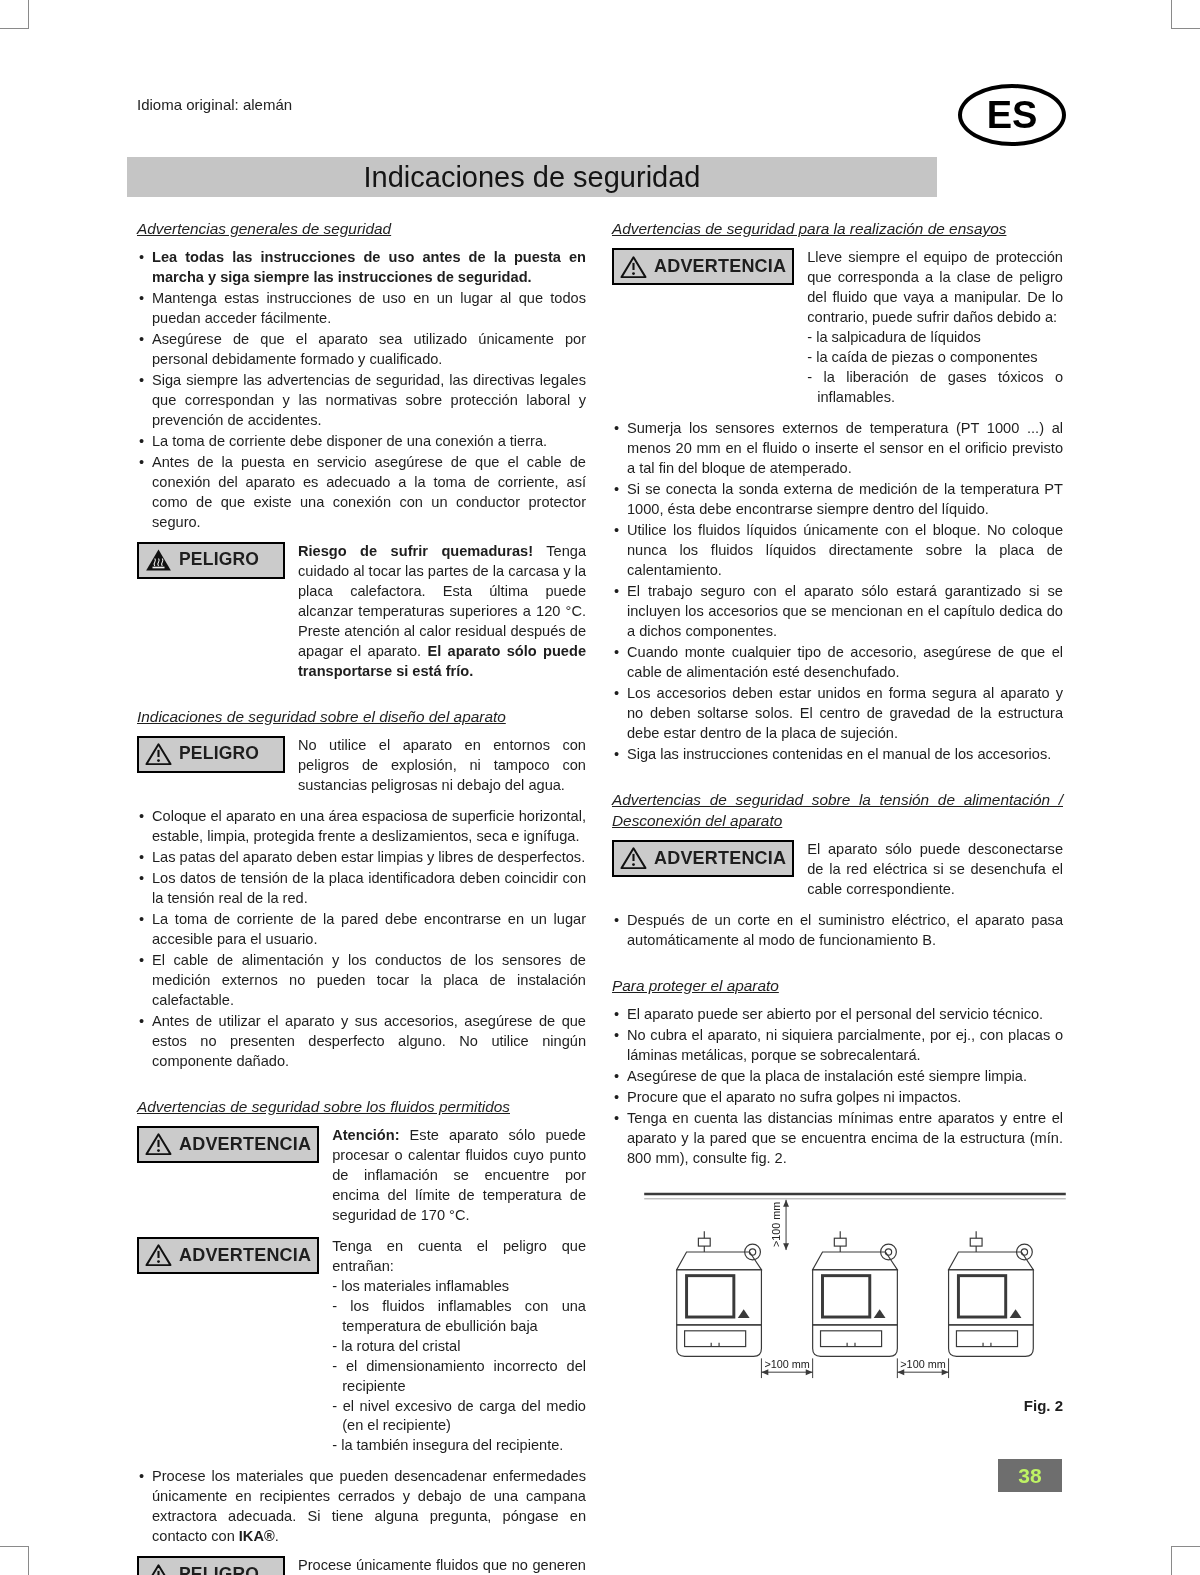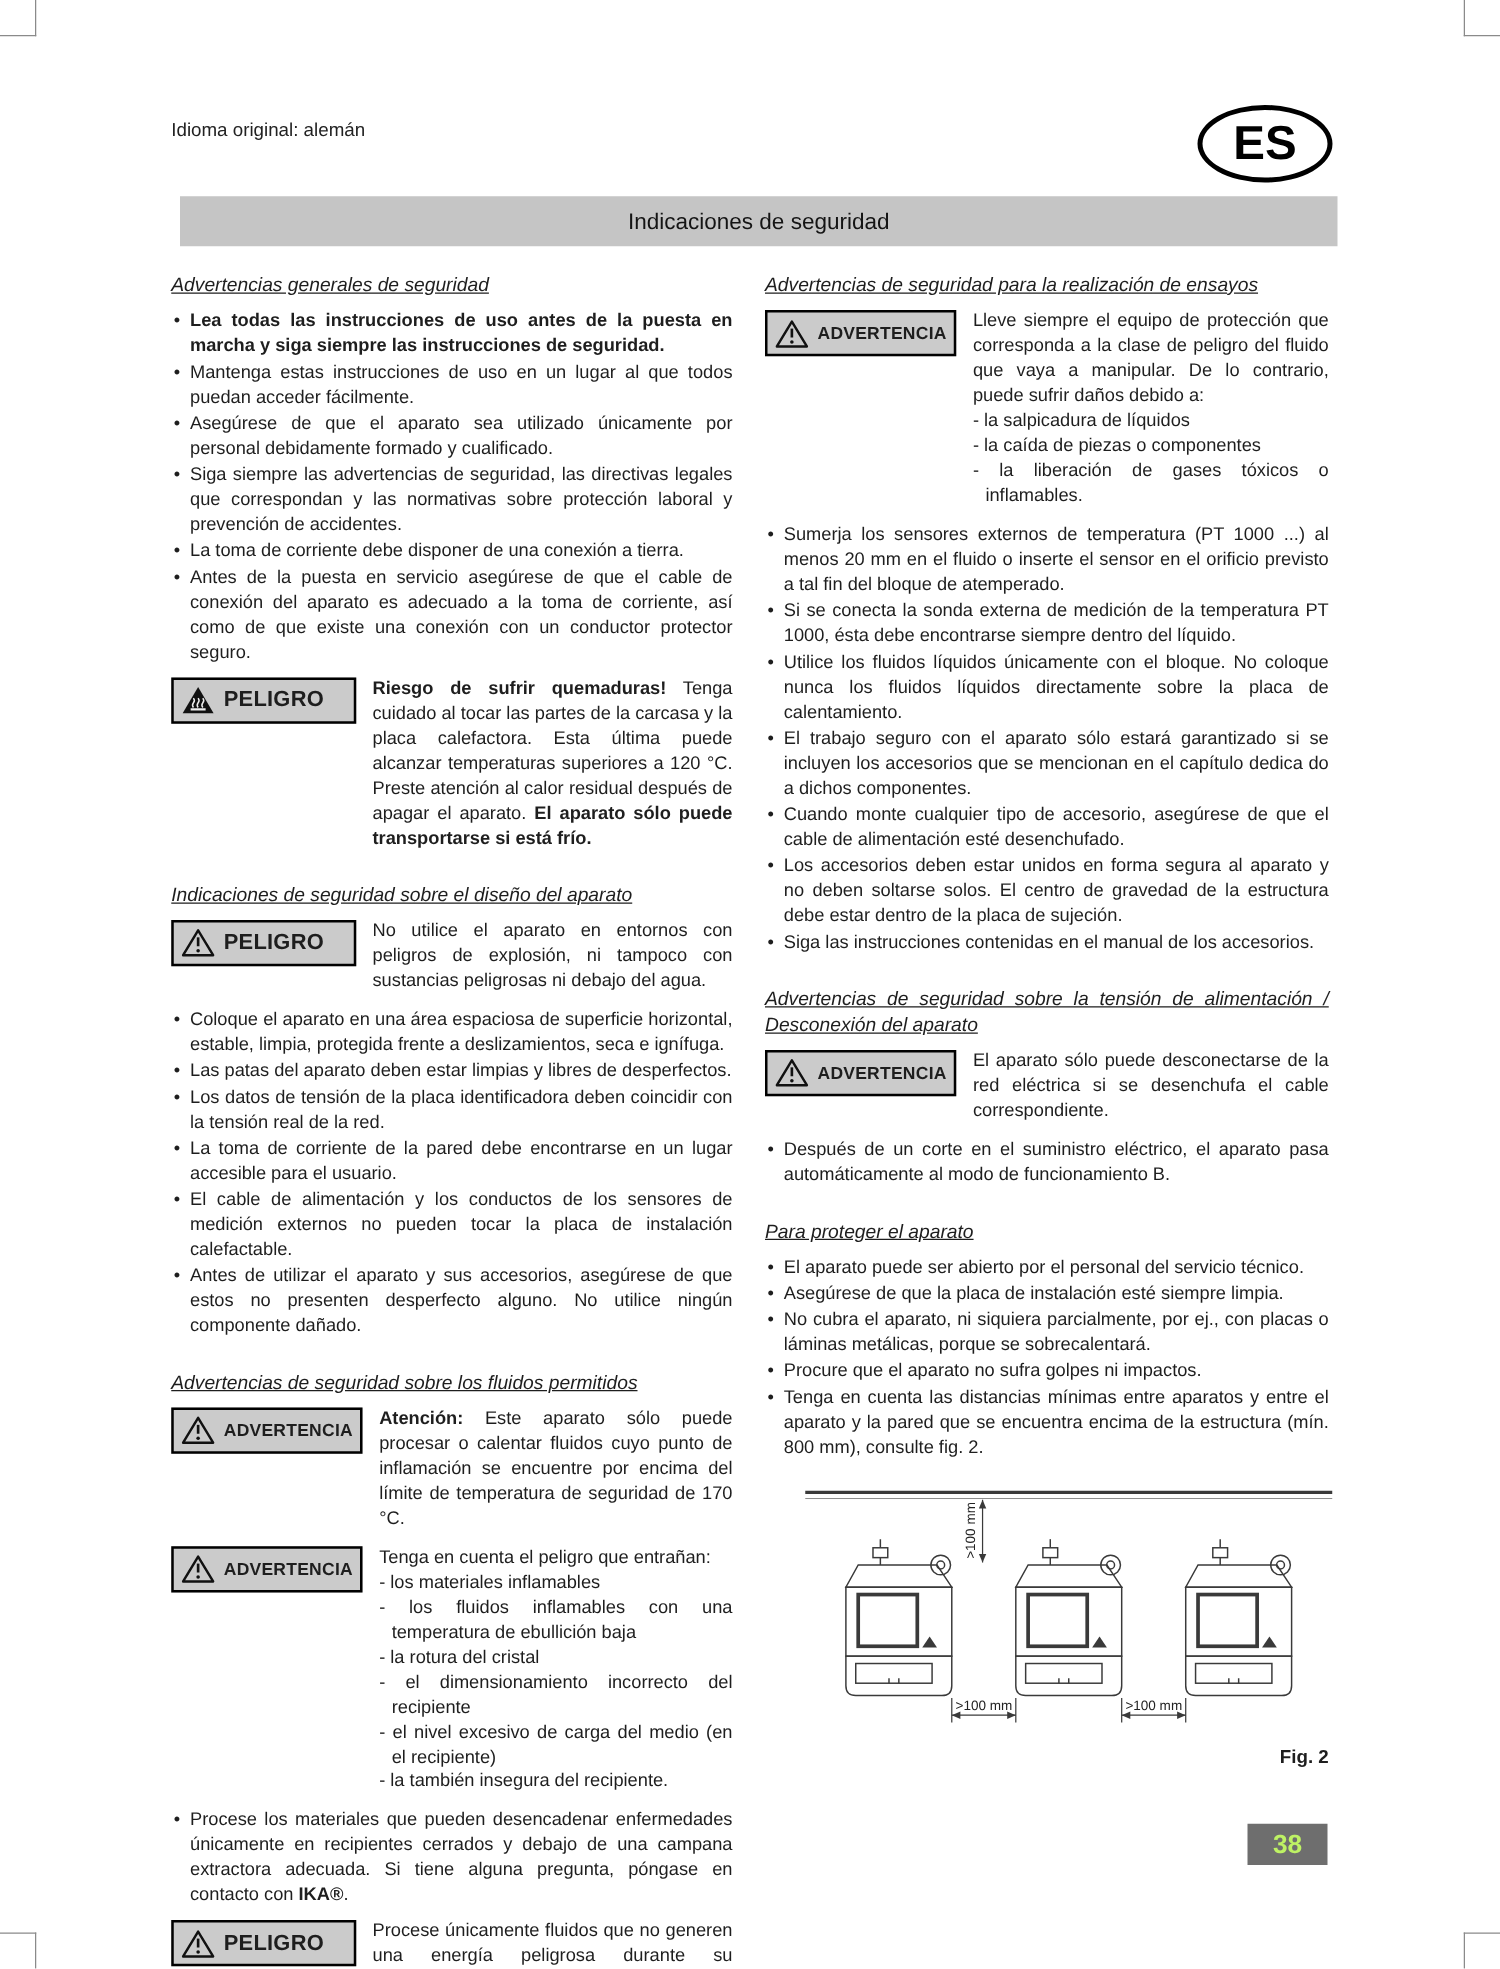--- a/index.html
+++ b/index.html
@@ -8,34 +8,34 @@
   
   .crop{position:absolute;width:28px;height:28px;border:0 solid #8a8a8a;}
   .crop.tl{left:0;top:0;border-right-width:1px;border-bottom-width:1px;}
   .crop.tr{right:0;top:0;border-left-width:1px;border-bottom-width:1px;}
   .crop.bl{left:0;bottom:0;border-right-width:1px;border-top-width:1px;}
   .crop.br{right:0;bottom:0;border-left-width:1px;border-top-width:1px;}
   .lang-note{position:absolute;left:137px;top:96px;font-size:15px;color:#222;}
   .es-badge{position:absolute;left:958px;top:84px;width:100px;height:54px;border:4px solid #000;
             border-radius:50%;display:flex;align-items:center;justify-content:center;
             font-weight:bold;font-size:38px;color:#000;}
-  .titlebar{position:absolute;left:144px;top:157px;width:926px;height:40px;background:#c5c5c5;
-            display:flex;align-items:center;justify-content:center;font-size:18px;color:#141414;}
+  .titlebar{position:absolute;left:127px;top:157px;width:810px;height:40px;background:#c5c5c5;
+            display:flex;align-items:center;justify-content:center;font-size:29px;color:#141414;}
   .col{position:absolute;top:218px;font-size:14.6px;line-height:1.37;text-align:justify;}
   .col.left{left:137px;width:449px;}
   .col.right{left:612px;width:451px;}
   .heading{font-style:italic;text-decoration:underline;font-size:15.4px;margin:24px 0 9px;}
   .col .heading:first-child{margin-top:0;}
   .bullet{position:relative;padding-left:15px;margin-bottom:1px;}
   .bullet::before{content:"\2022";position:absolute;left:2px;}
   .warnbox{display:flex;align-items:flex-start;margin:9px 0 11px;}
   .badge{flex:0 0 148px;height:37px;background:#cbcbcb;border:2.5px solid #000;box-sizing:border-box;
          display:flex;align-items:center;gap:7px;padding:0 6px;}
   .badge svg{width:27px;height:24px;flex:0 0 auto;}
-  .blab{font-weight:bold;font-size:14px;letter-spacing:0.2px;white-space:nowrap;}
+  .blab{font-weight:bold;font-size:18px;letter-spacing:0.2px;white-space:nowrap;}
   .blab.big{font-size:17.5px;}
   .wtext{flex:1;margin-left:13px;}
   .dash{padding-left:10px;text-indent:-10px;}
   .dash::before{content:"- ";}
   .figure{margin:18px 0 0 26px;}
   .figure svg{display:block;}
   .figcap{font-weight:bold;font-size:15px;margin:12px 0 0 30px;text-align:right;}
   .pagenum{position:absolute;left:998px;top:1459px;width:64px;height:33px;background:#6e6e6e;
            color:#bef264;display:flex;align-items:center;justify-content:center;
            font-size:21px;font-weight:bold;}
@@ -180,22 +180,22 @@
             </svg>
             <span class="blab">ADVERTENCIA</span>
           </div>
           <div class="wtext">
             <div><span>El aparato sólo puede desconectarse de la red eléctrica si se desenchufa el cable correspondiente.</span></div>
           </div>
         </div>
         <div class="bullet"><span>Después de un corte en el suministro eléctrico, el aparato pasa automáticamente al modo de funcionamiento B.</span></div>
         <div class="heading">Para proteger el aparato</div>
         <div class="bullet"><span>El aparato puede ser abierto por el personal del servicio técnico.</span></div>
+        <div class="bullet"><span>No cubra el aparato, ni siquiera parcialmente, por ej., con placas o láminas metálicas, porque se sobrecalentará.</span></div>
         <div class="bullet"><span>Asegúrese de que la placa de instalación esté siempre limpia.</span></div>
-        <div class="bullet"><span>No cubra el aparato, ni siquiera parcialmente, por ej., con placas o láminas metálicas, porque se sobrecalentará.</span></div>
         <div class="bullet"><span>Procure que el aparato no sufra golpes ni impactos.</span></div>
         <div class="bullet"><span>Tenga en cuenta las distancias mínimas entre aparatos y entre el aparato y la pared que se encuentra encima de la estructura (mín. 800 mm), consulte fig. 2.</span></div>
       </div>
 
     <div class="figure">
       <svg viewBox="0 0 440 200" width="434" height="197">
         <defs>
           <g id="dev" fill="none" stroke="#3a3a3a" stroke-width="1.2">
             <path d="M30 45 v7"></path>
             <rect x="24" y="52" width="12" height="8"></rect>

